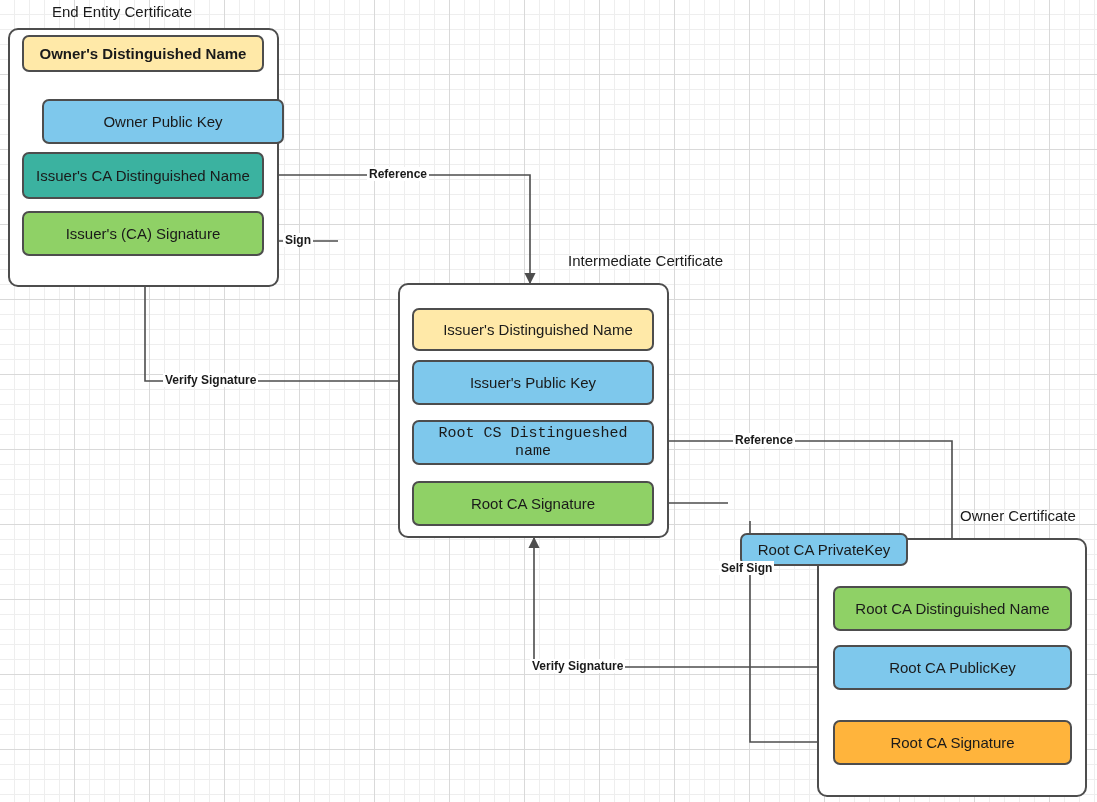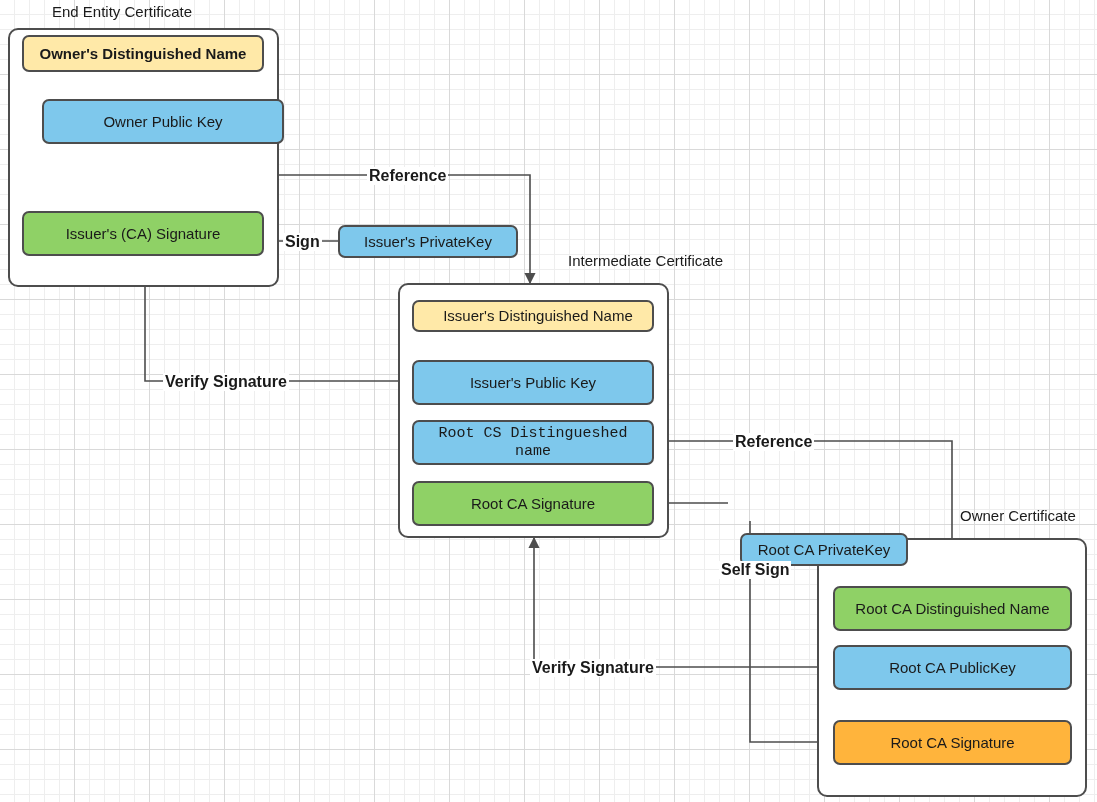--- a/index.html
+++ b/index.html
@@ -43,21 +43,21 @@
     padding:2px 6px;
   }
   .grp-title{
     position:absolute;
     font-size:15px;
     color:#1a1a1a;
     white-space:nowrap;
   }
   .edge-label{
     position:absolute;
-    font-size:16px;
+    font-size:12px;
     font-weight:bold;
     color:#1a1a1a;
     background:#ffffff;
     padding:0 2px;
     white-space:nowrap;
   }
 </style>
 </head>
 <body>
 
@@ -90,42 +90,42 @@
   <div class="grp-title" style="left:568px;top:252px;">Intermediate Certificate</div>
 
   <div class="grp-title" style="left:960px;top:507px;">Owner Certificate</div>
 
   <div class="container" style="left:8px;top:28px;width:271px;height:259px;"></div>
 
   <div class="node" style="left:22px;top:35px;width:242px;height:37px;background:#FFE9A8;font-weight:bold;">Owner's Distinguished Name</div>
 
   <div class="node" style="left:22px;top:99px;width:242px;height:45px;background:#7EC8EC;margin-left:20px;">Owner Public  Key</div>
 
+  <div class="node" style="left:22px;top:152px;width:242px;height:47px;background:#3BB2A0;">Issuer's CA Distinguished Name</div>
 
   <div class="node" style="left:22px;top:211px;width:242px;height:45px;background:#8FD166;">Issuer's (CA) Signature</div>
 
   <div class="container" style="left:398px;top:283px;width:271px;height:255px;"></div>
 
-  <div class="node" style="left:412px;top:300px;width:242px;height:32px;background:#FFE9A8;padding-left:16px;">Issuer's Distinguished Name</div>
+  <div class="node" style="left:412px;top:308px;width:242px;height:43px;background:#FFE9A8;padding-left:16px;">Issuer's Distinguished Name</div>
 
   <div class="node" style="left:412px;top:360px;width:242px;height:45px;background:#7EC8EC;">Issuer's Public  Key</div>
 
   <div class="node" style="left:412px;top:420px;width:242px;height:45px;background:#7EC8EC;font-family:Liberation Mono, monospace;">Root CS Distingueshed name</div>
 
   <div class="node" style="left:412px;top:481px;width:242px;height:45px;background:#8FD166;">Root CA Signature</div>
 
   <div class="container" style="left:817px;top:538px;width:270px;height:259px;"></div>
 
   <div class="node" style="left:833px;top:586px;width:239px;height:45px;background:#8FD166;">Root CA Distinguished Name</div>
 
   <div class="node" style="left:833px;top:645px;width:239px;height:45px;background:#7EC8EC;">Root CA PublicKey</div>
 
   <div class="node" style="left:833px;top:720px;width:239px;height:45px;background:#FFB43C;">Root CA Signature</div>
 
-  <div class="node" style="left:338px;top:225px;width:180px;height:33px;background:#7EC8EC;font-size:15px;">Issuer's PrivateKey</div>
 
   <div class="node" style="left:740px;top:487px;width:168px;height:33px;background:#7EC8EC;font-size:15px;margin-top:46px;">Root CA PrivateKey</div>
 
   <div class="edge-label" style="left:367px;top:167px;">Reference</div>
 
   <div class="edge-label" style="left:283px;top:233px;">Sign</div>
 
   <div class="edge-label" style="left:163px;top:373px;">Verify Signature</div>
 
   <div class="edge-label" style="left:733px;top:433px;">Reference</div>

